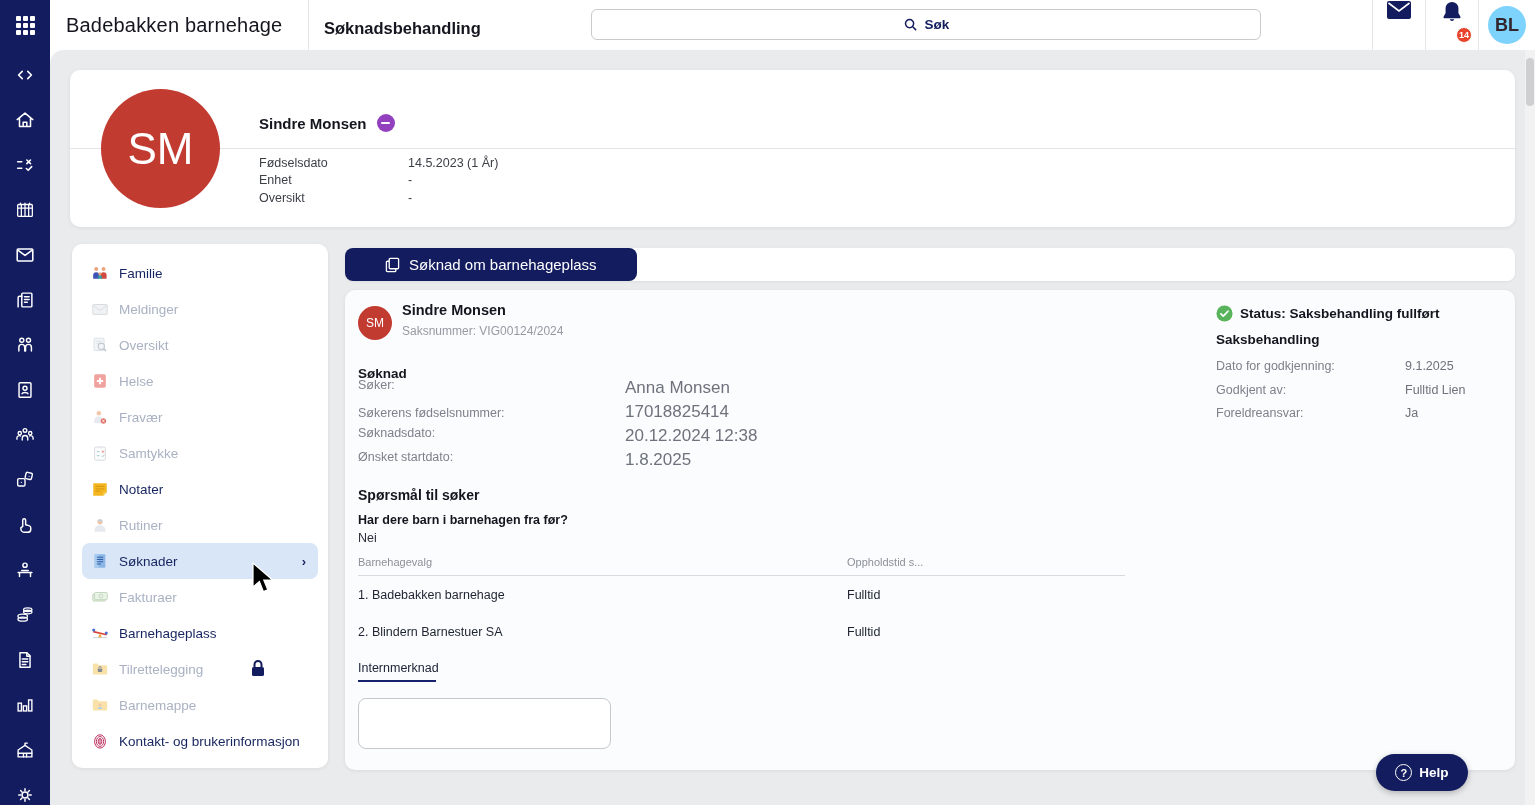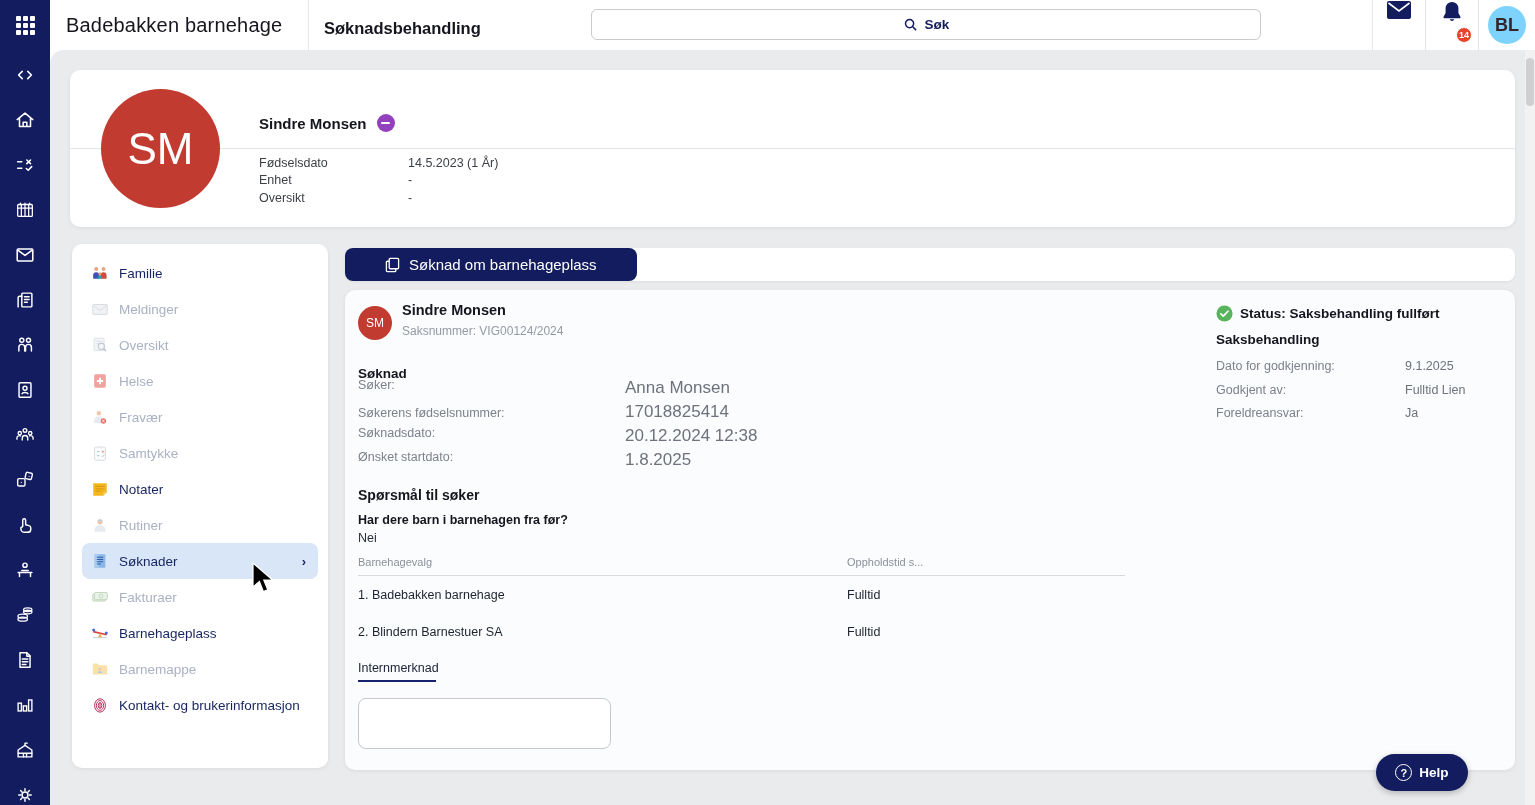--- a/index.html
+++ b/index.html
@@ -367,20 +367,34 @@
               <path d="M2.5 7.5L17.5 11" stroke="#d9453a" stroke-width="1.8" fill="none"></path>
               <path d="M10 9.2l-2.3 5h4.6z" fill="#f0a63f"></path>
               <circle cx="3" cy="5.6" r="1.7" fill="#4a6fd0"></circle>
               <circle cx="17" cy="9" r="1.7" fill="#4a6fd0"></circle>
               <path d="M2 14.2h16" stroke="#c7ccd3" fill="none"></path>
             </svg>
           </span>
         <span class="nlabel">Barnehageplass</span>
       </div>
 
+      <div class="nav-item disabled">
+        <span class="nico">
+            <svg width="18" height="18" viewBox="0 0 20 18">
+              <path d="M2 4.2A1.2 1.2 0 0 1 3.2 3H7l1.6 1.8h8.2A1.2 1.2 0 0 1 18 6v8a1.2 1.2 0 0 1-1.2 1.2H3.2A1.2 1.2 0 0 1 2 14z" fill="#f6d98e"></path>
+              <rect x="7.6" y="8.6" width="4.8" height="3.8" rx=".8" fill="#5d6470"></rect>
+              <path d="M8.8 8.6V7.5a1.2 1.2 0 0 1 2.4 0v1.1" stroke="#5d6470" fill="none" stroke-width="1.1"></path>
+            </svg>
+          </span>
+        <span class="nlabel">Tilrettelegging</span>
+        <span class="nav-lock"><svg width="16" height="19" viewBox="0 0 16 19">
+              <rect x="2" y="8" width="12" height="9" rx="1.6" fill="#131c5e"></rect>
+              <path d="M4.5 8V5.5a3.5 3.5 0 0 1 7 0V8" stroke="#131c5e" stroke-width="2" fill="none"></path>
+            </svg></span>
+      </div>
 
       <div class="nav-item disabled">
         <span class="nico">
             <svg width="18" height="18" viewBox="0 0 20 18">
               <path d="M2 4.2A1.2 1.2 0 0 1 3.2 3H7l1.6 1.8h8.2A1.2 1.2 0 0 1 18 6v8a1.2 1.2 0 0 1-1.2 1.2H3.2A1.2 1.2 0 0 1 2 14z" fill="#f6d98e"></path>
               <circle cx="10" cy="9" r="1.7" fill="#ecb58d"></circle>
               <path d="M7.3 13.4a2.8 2.8 0 0 1 5.4 0z" fill="#8fc1e9"></path>
             </svg>
           </span>
         <span class="nlabel">Barnemappe</span>

